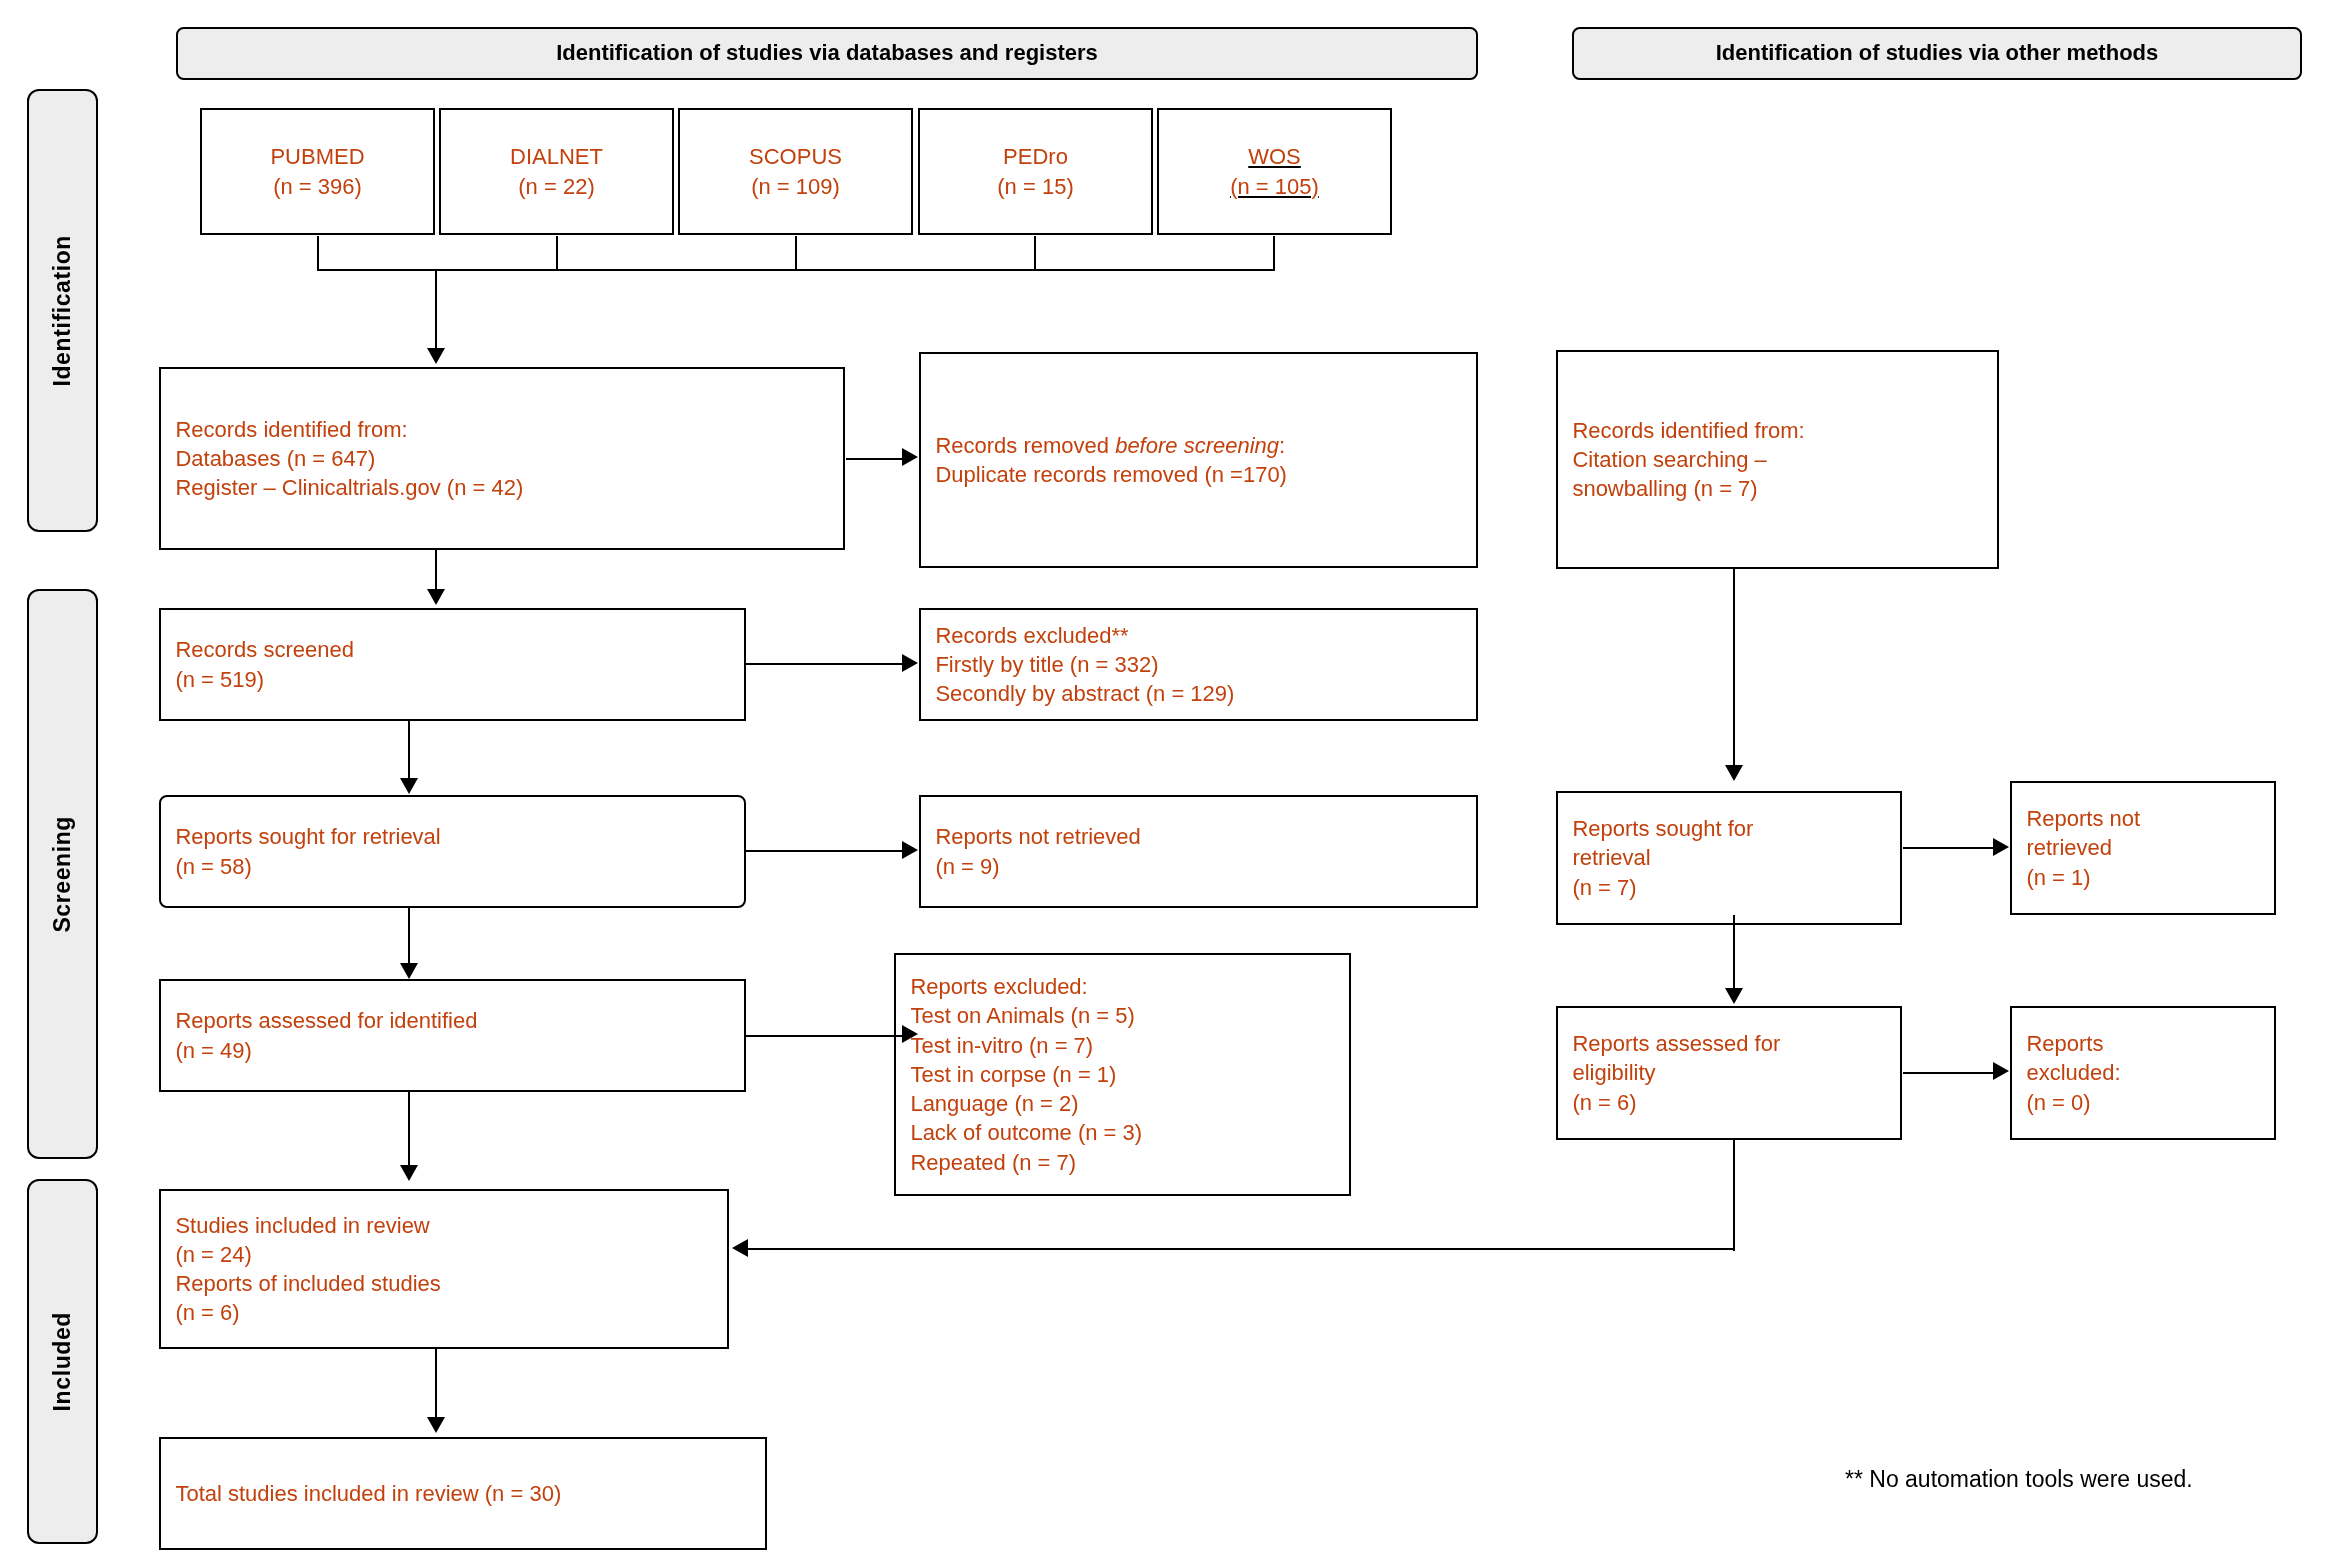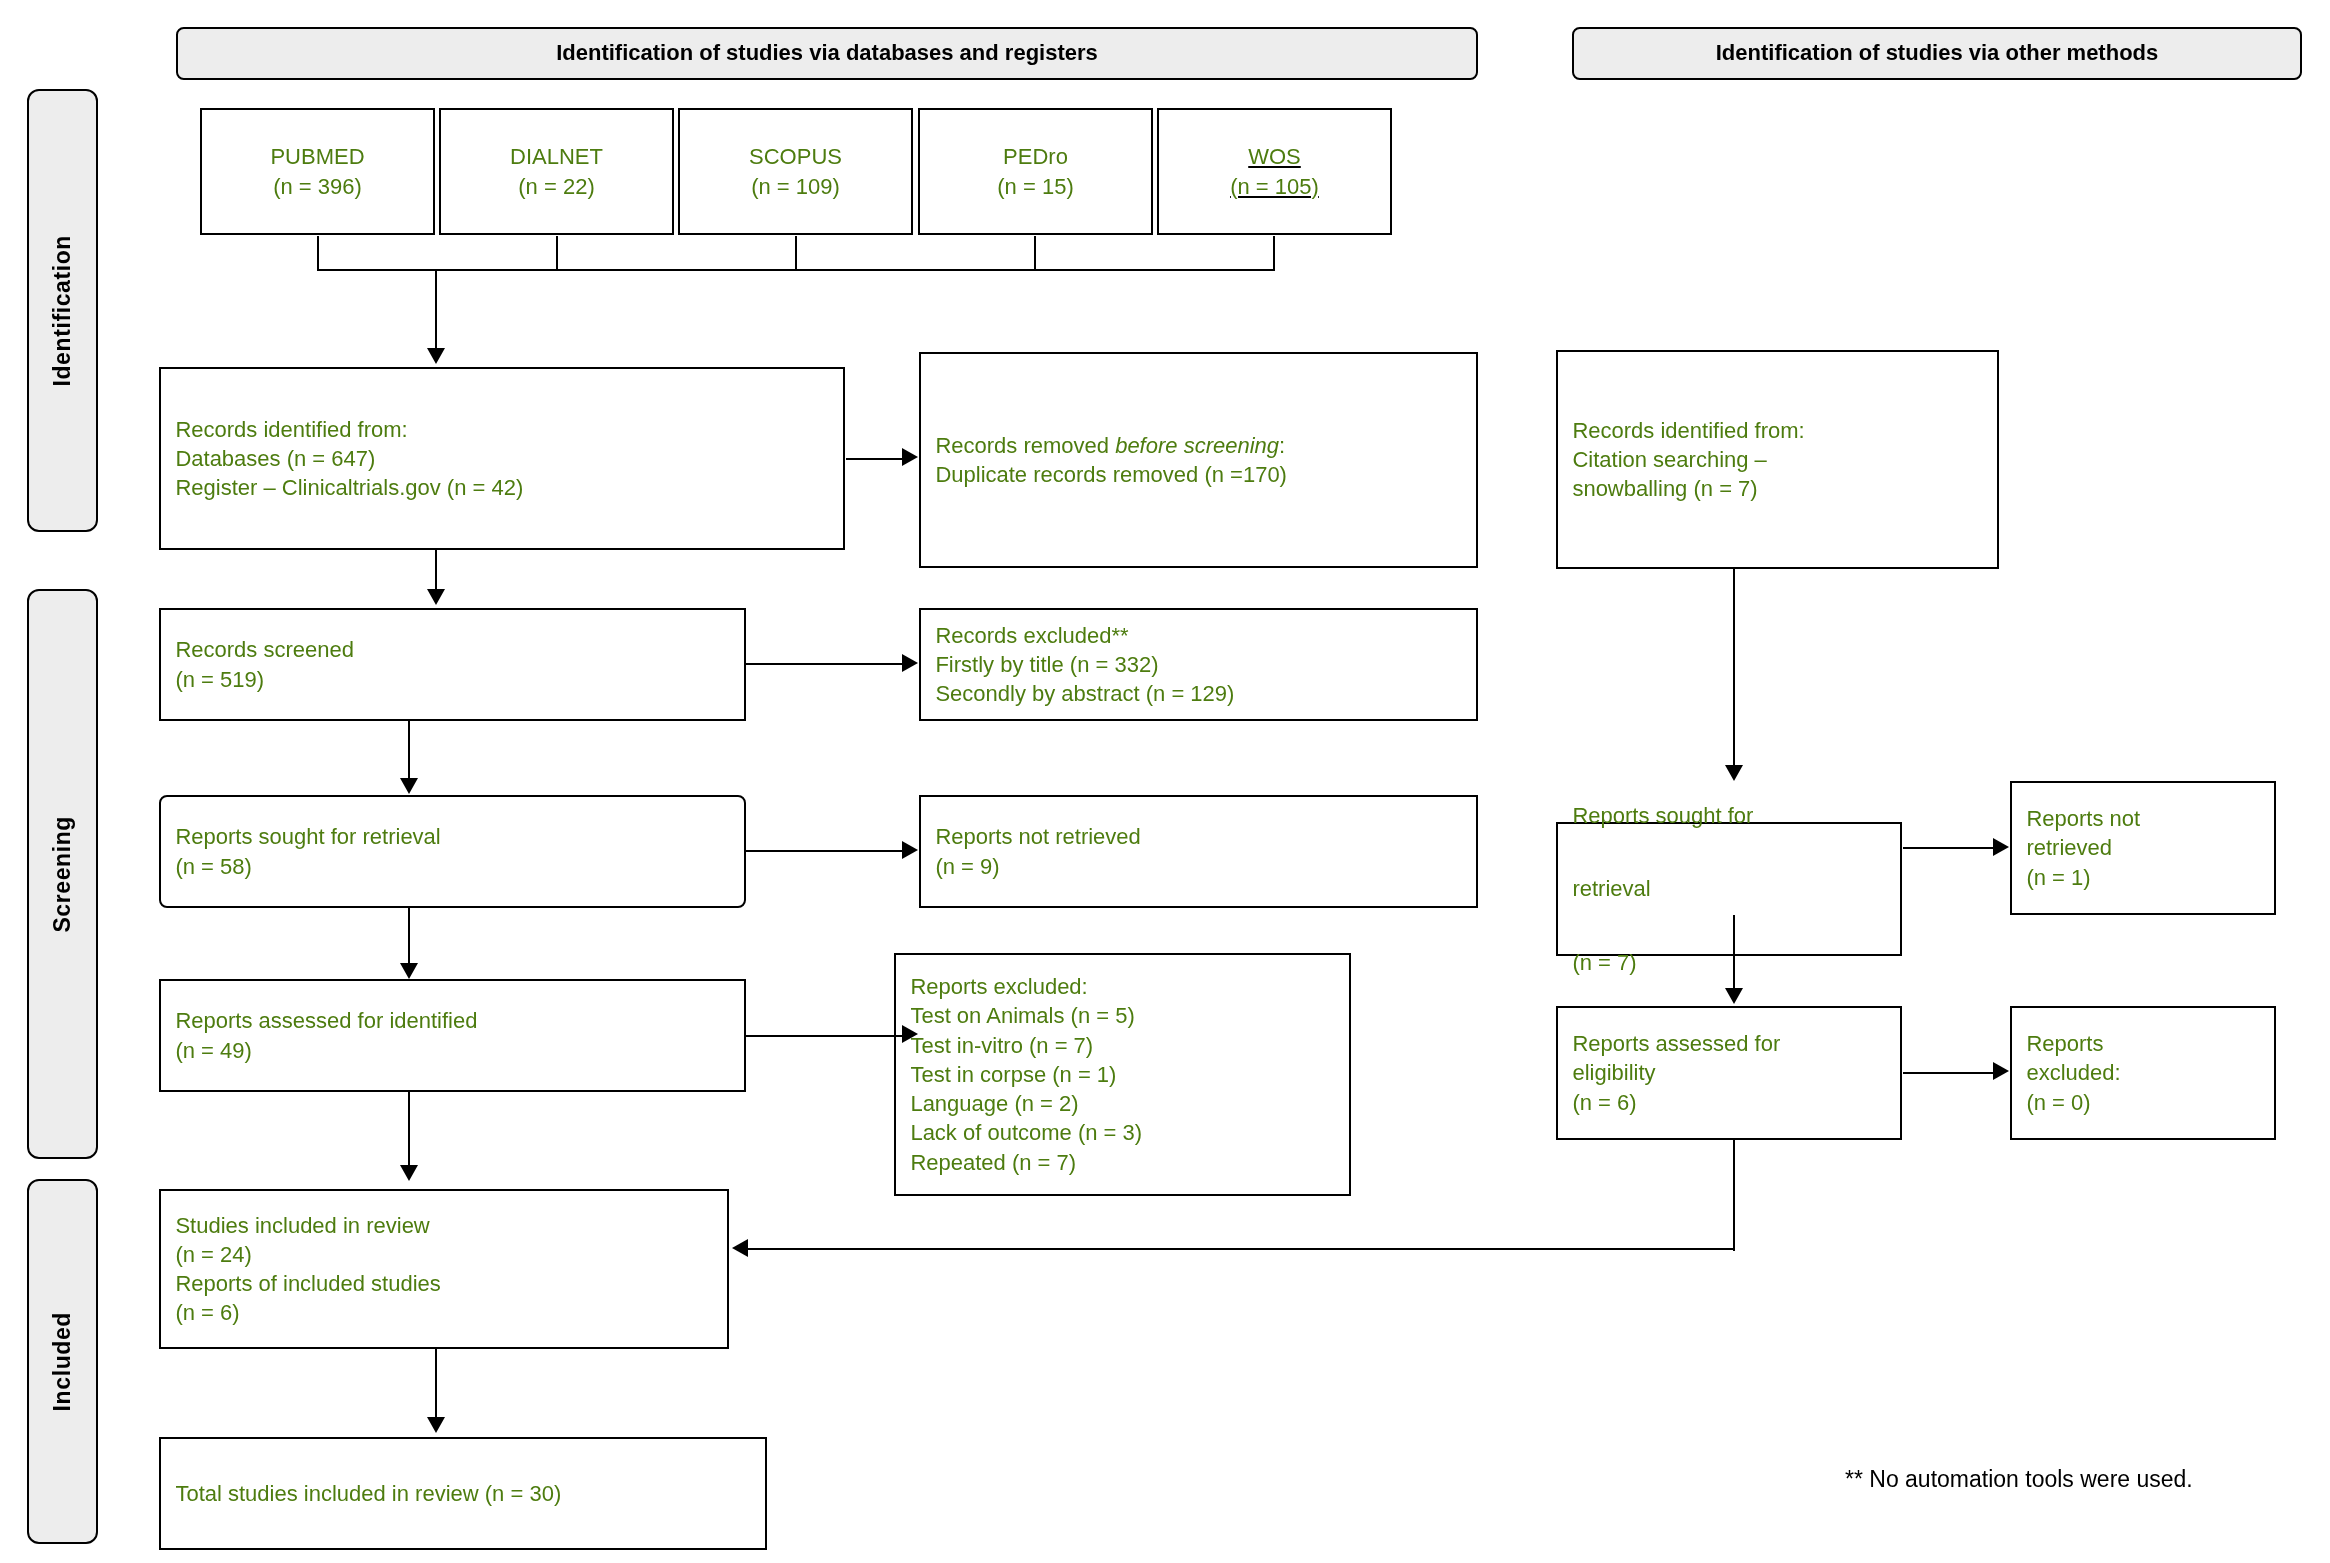--- a/index.html
+++ b/index.html
@@ -13,21 +13,21 @@
     border:2.2px solid #000000;
     box-sizing:border-box;
     display:flex;
     flex-direction:column;
     justify-content:center;
   }
   .node .txt{
     padding:0 14.4px;
     font-size:22px;
     line-height:1.33;
-    color:#4d7c0f;
+    color:#c2410c;
     white-space:pre-wrap;
   }
   .node.center .txt{text-align:center;}
   .node.center{align-items:center;}
 
   
   .stagebar{
     position:absolute;
     background:#ededed;
     border:2.2px solid #000000;
@@ -223,21 +223,21 @@
 
   <div class="node" style="left:1556px;top:350px;width:443px;height:219px;">
     <div class="txt">Records identified from:</div>
     <div class="txt indent">Citation searching –</div>
     <div class="txt indent">snowballing (n = 7)</div>
   </div>
 
   <div class="line vline" style="left:1733px;top:569px;height:200px;"></div>
   <div class="arrow-d" style="left:1725px;top:765px;"></div>
 
-  <div class="node" style="left:1556px;top:822px;width:346px;height:134px;gap:44px;">
+  <div class="node" style="left:1556px;top:791px;width:346px;height:134px;">
     <div class="txt">Reports sought for</div>
     <div class="txt">retrieval</div>
     <div class="txt">(n = 7)</div>
   </div>
 
   <div class="node" style="left:2010px;top:781px;width:266px;height:134px;">
     <div class="txt">Reports not</div>
     <div class="txt">retrieved</div>
     <div class="txt">(n = 1)</div>
   </div>

